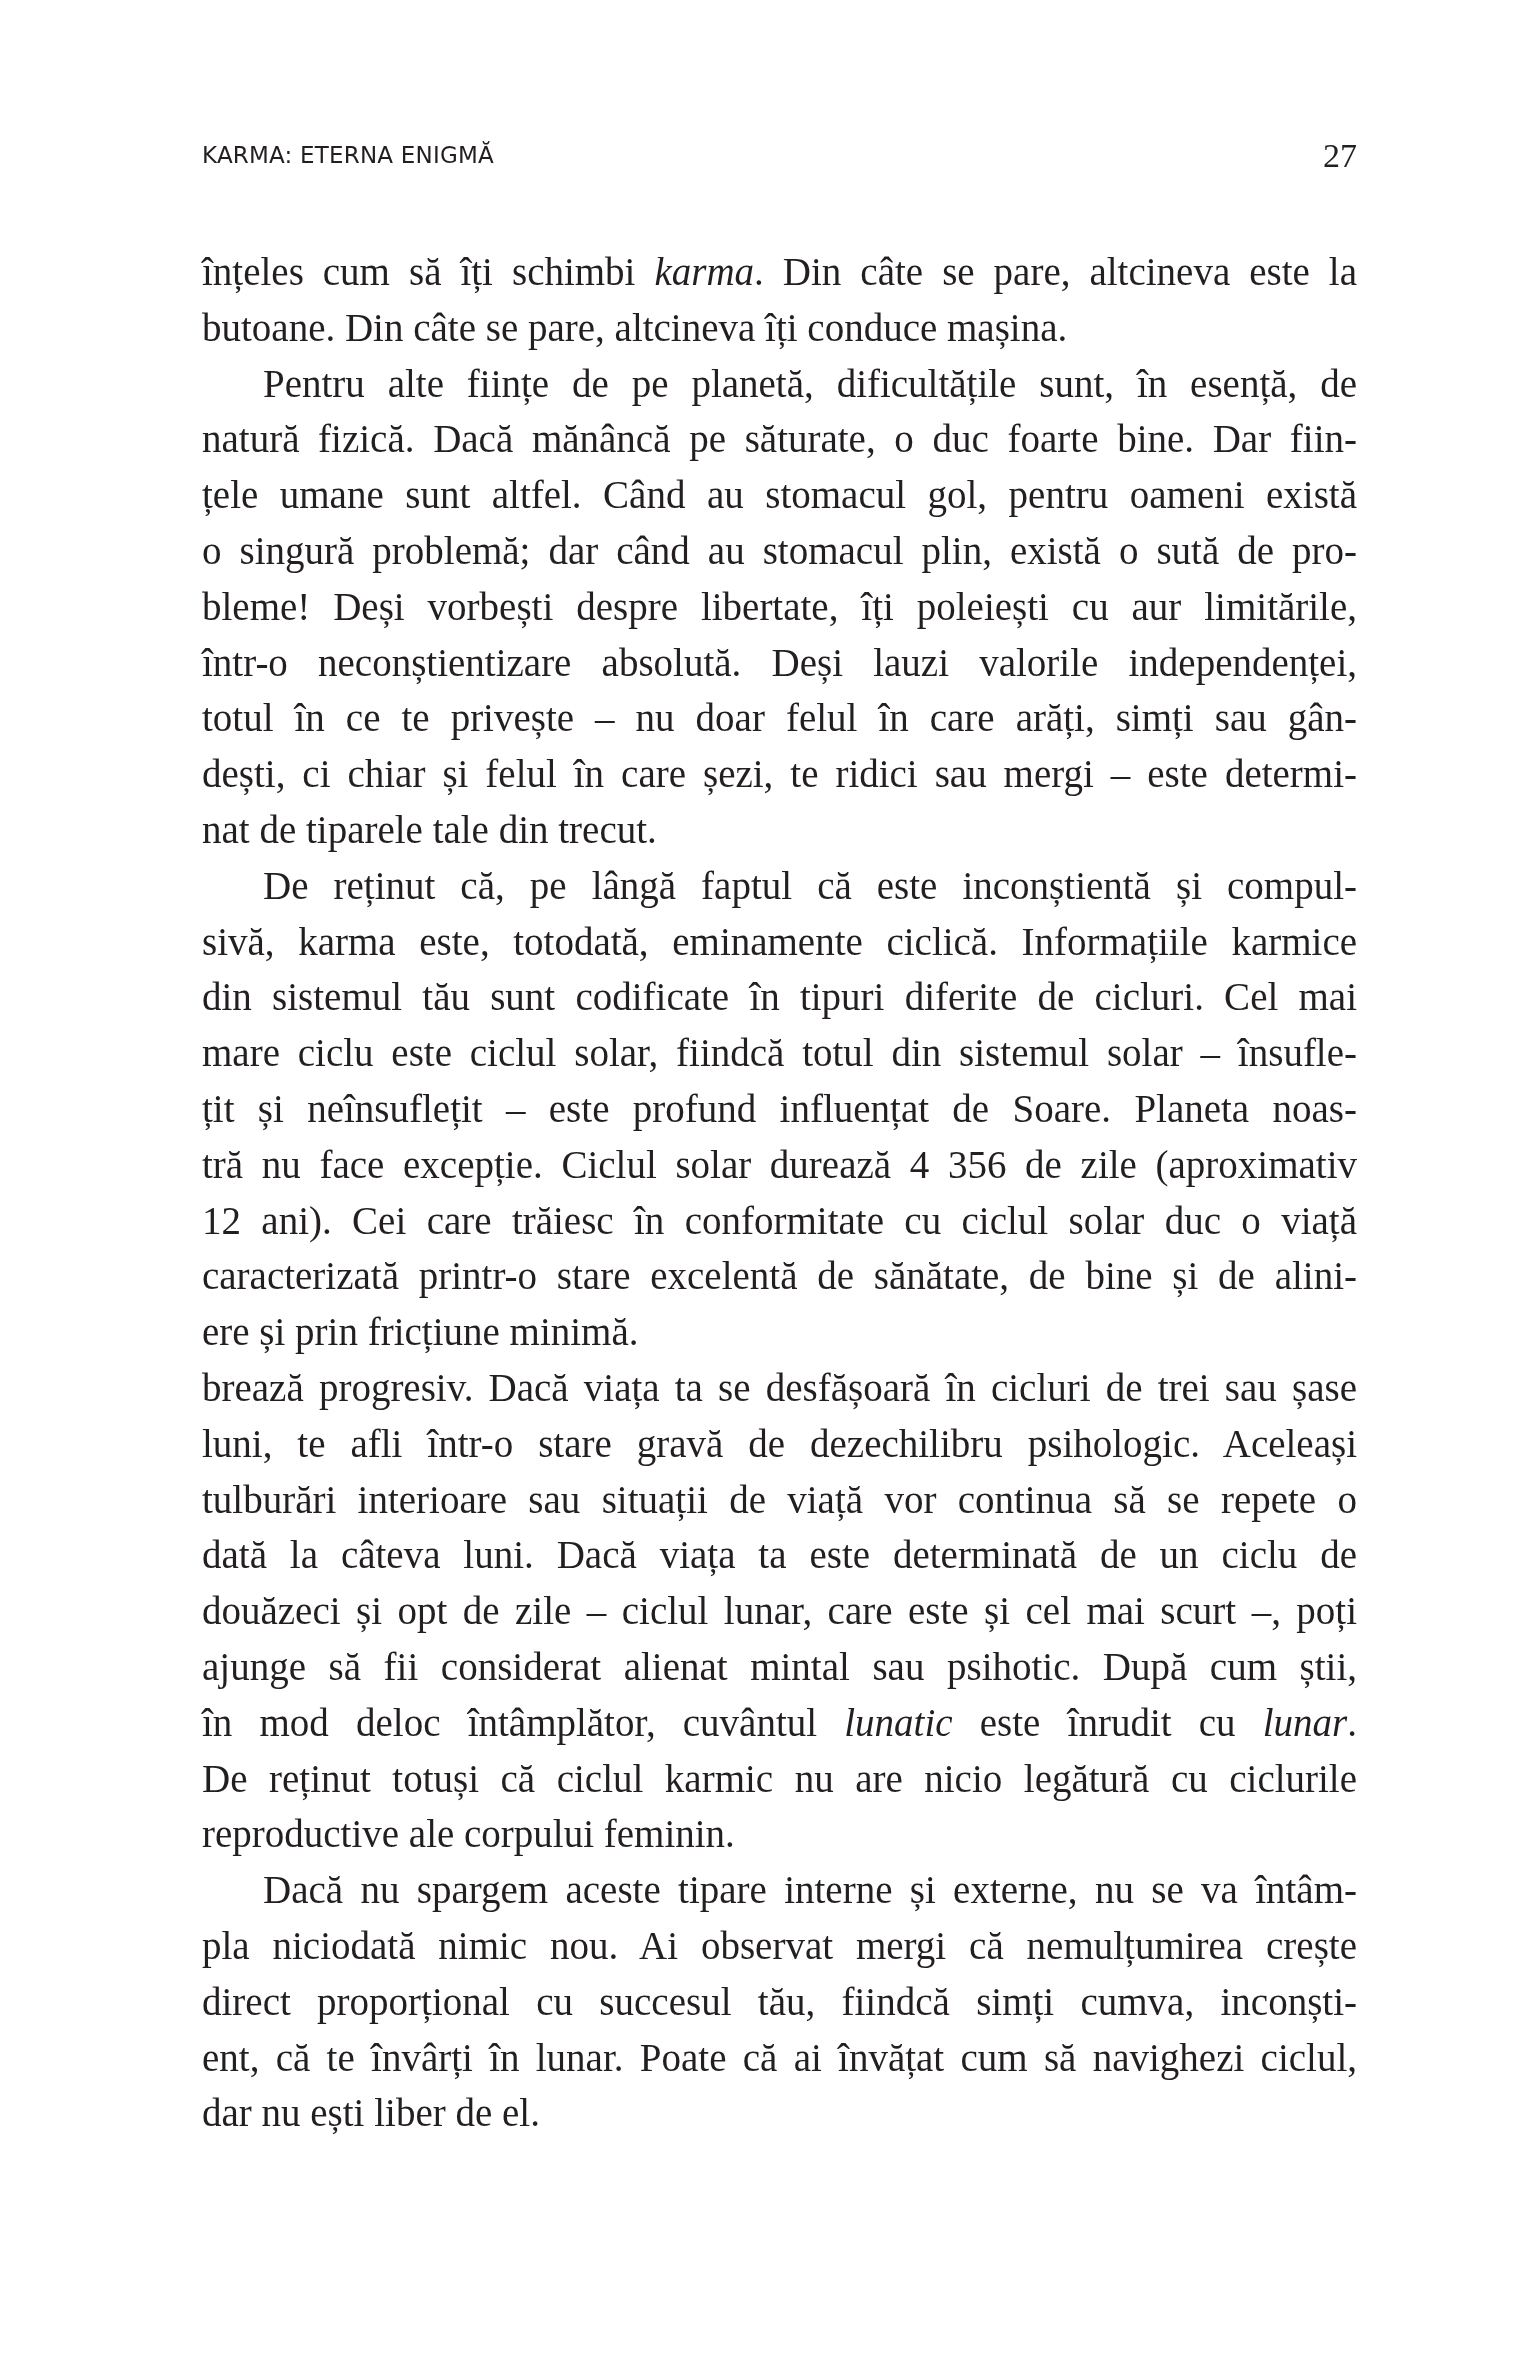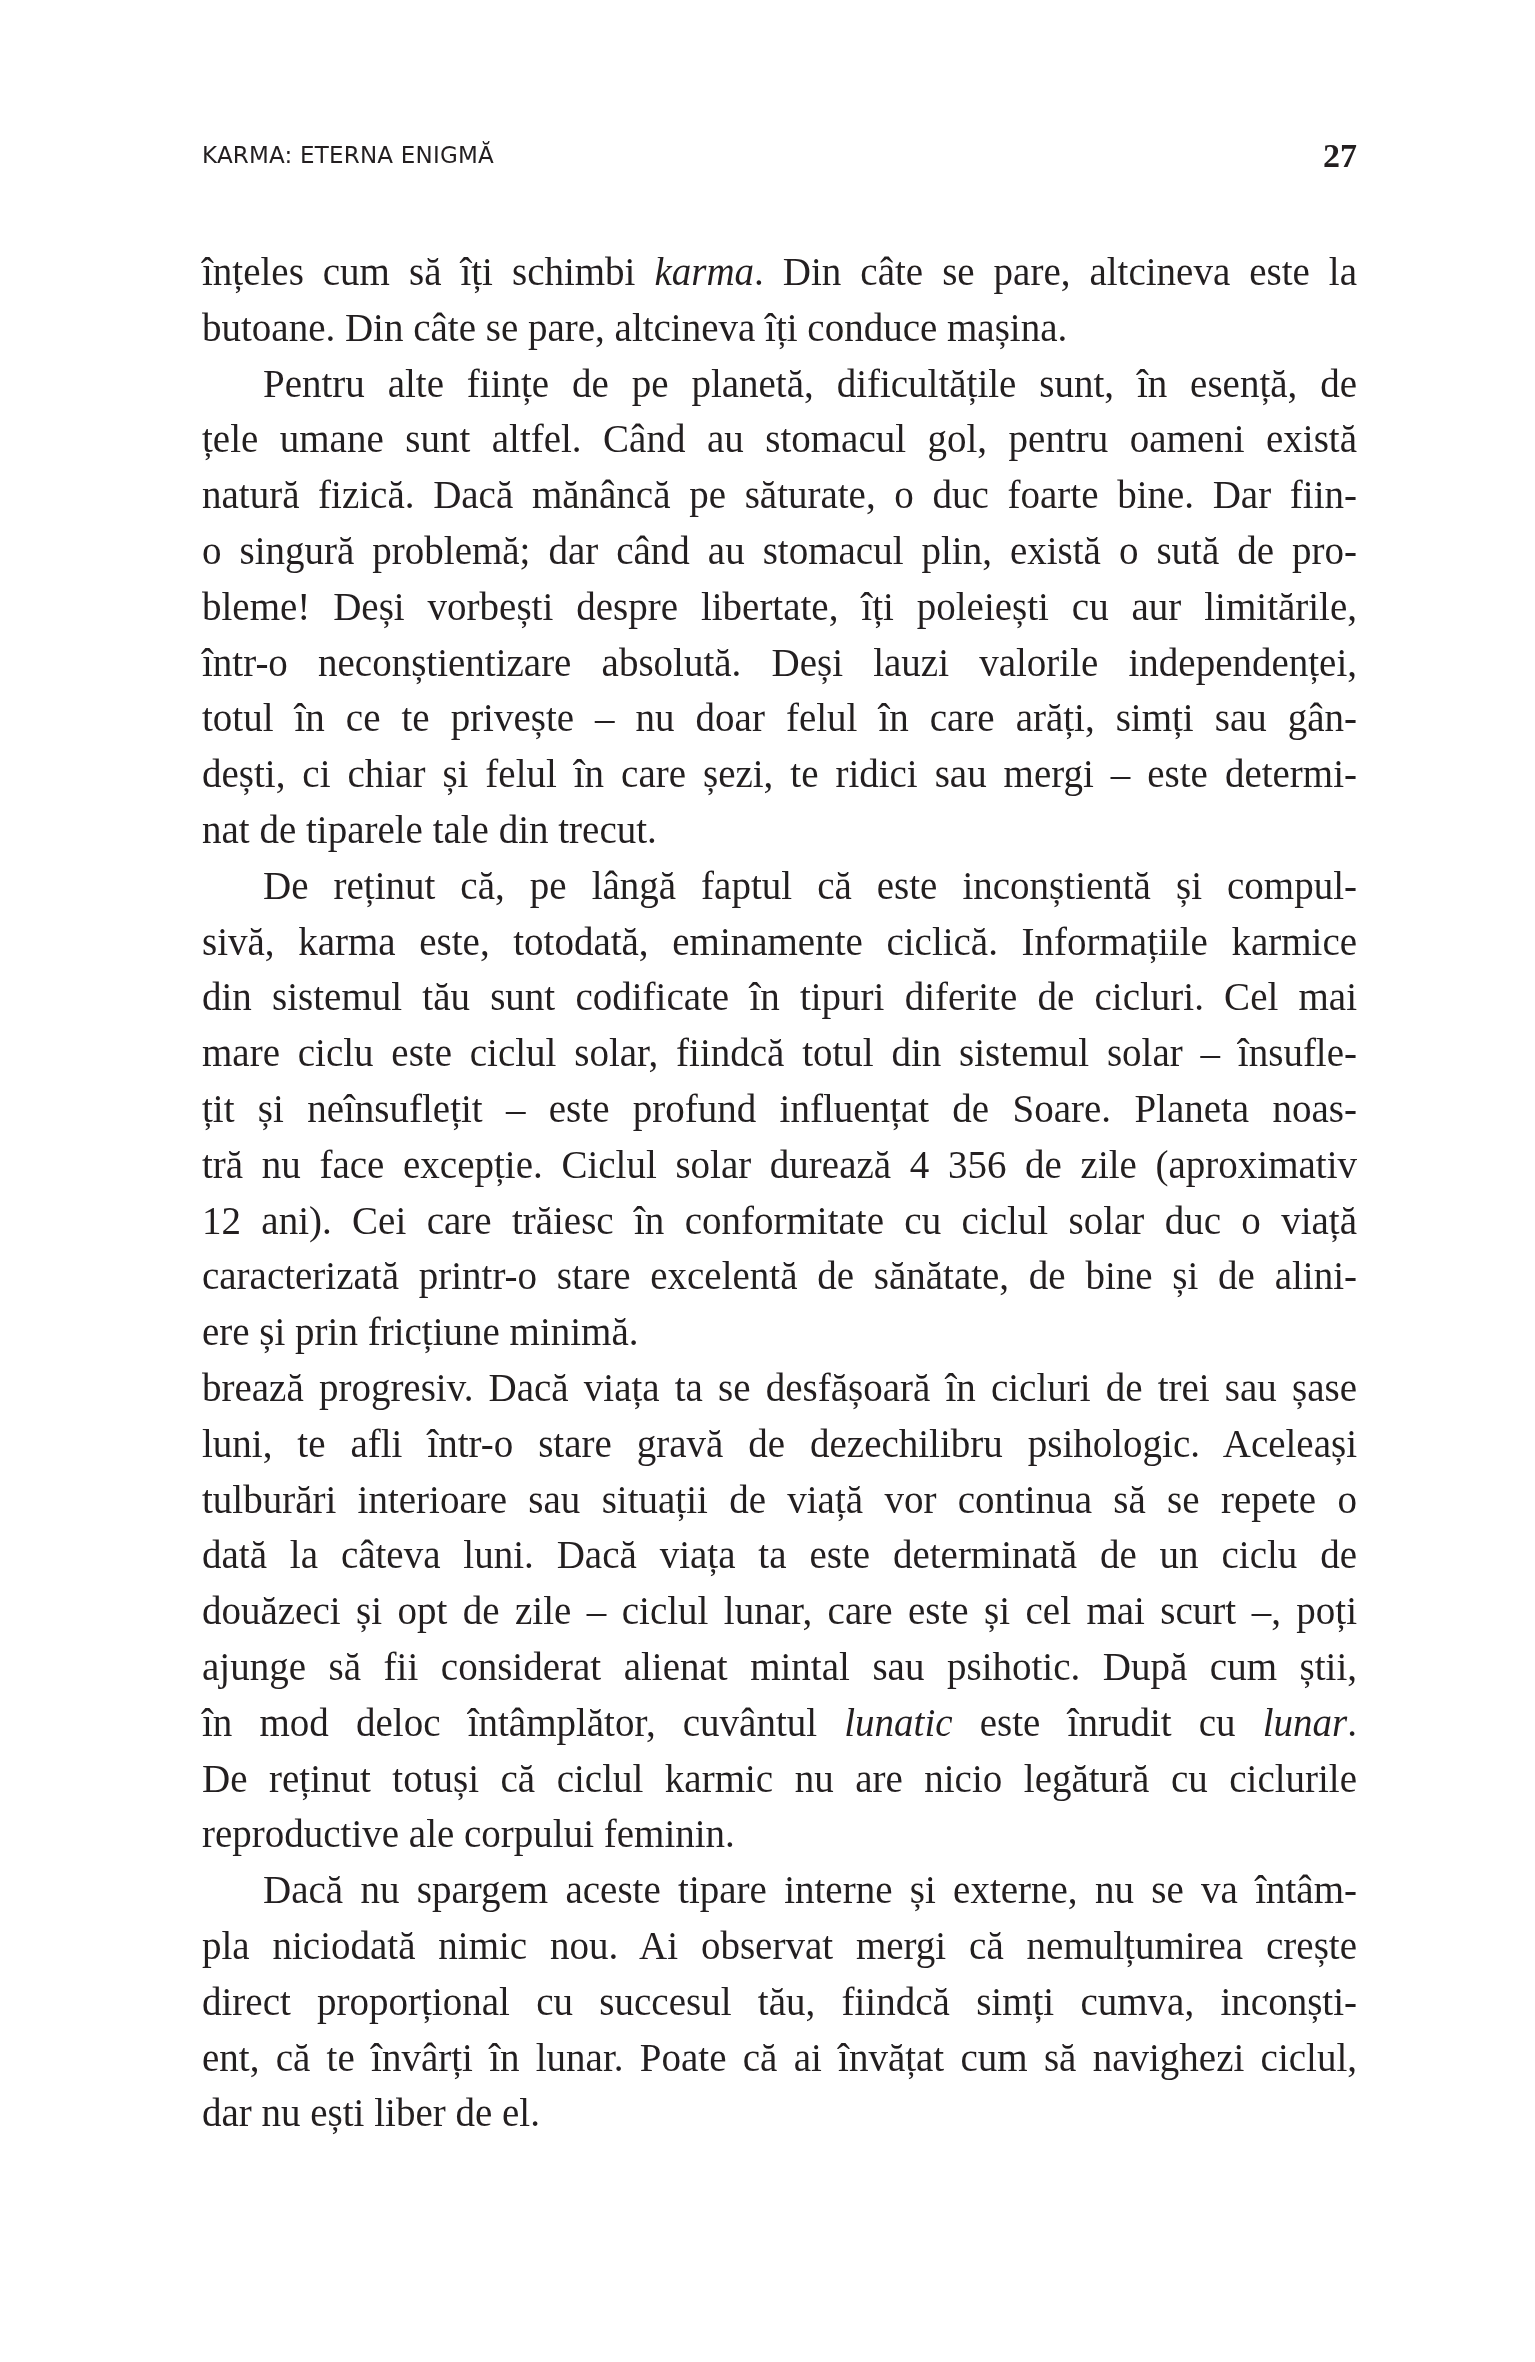--- a/index.html
+++ b/index.html
@@ -30,21 +30,21 @@
       letter-spacing: 0.2px;
       line-height: 30px;
       color: #231f20;
       white-space: nowrap;
     }
     .page-number {
       position: absolute;
       right: 178px;
       top: 136px;
       font-family: "Liberation Serif", serif;
-      font-weight: bold;
+      font-weight: normal;
       font-size: 34px;
       line-height: 40px;
       color: #231f20;
     }
     .body-text {
       position: absolute;
       left: 202px;
       top: 244px;
       width: 1155px;
       font-family: "Liberation Serif", serif;
@@ -79,22 +79,22 @@
 <div class="page">
   <div class="running-head">KARMA: ETERNA ENIGMĂ</div>
   <div class="page-number">27</div>
   <div class="body-text" id="body-text">
       <div>
         <div class="line"><span>înțeles cum să îți schimbi </span><span class="it">karma</span><span>. Din câte se pare, altcineva este la</span></div>
         <div class="line last"><span>butoane. Din câte se pare, altcineva îți conduce mașina.</span></div>
       </div>
       <div>
         <div class="line indent"><span>Pentru alte ființe de pe planetă, dificultățile sunt, în esență, de</span></div>
+        <div class="line"><span>natură fizică. Dacă mănâncă pe săturate, o duc foarte bine. Dar fiin-</span></div>
         <div class="line"><span>țele umane sunt altfel. Când au stomacul gol, pentru oameni există</span></div>
-        <div class="line"><span>natură fizică. Dacă mănâncă pe săturate, o duc foarte bine. Dar fiin-</span></div>
         <div class="line"><span>o singură problemă; dar când au stomacul plin, există o sută de pro-</span></div>
         <div class="line"><span>bleme! Deși vorbești despre libertate, îți poleiești cu aur limitările,</span></div>
         <div class="line"><span>într-o neconștientizare absolută. Deși lauzi valorile independenței,</span></div>
         <div class="line"><span>totul în ce te privește – nu doar felul în care arăți, simți sau gân-</span></div>
         <div class="line"><span>dești, ci chiar și felul în care șezi, te ridici sau mergi – este determi-</span></div>
         <div class="line last"><span>nat de tiparele tale din trecut.</span></div>
       </div>
       <div>
         <div class="line indent"><span>De reținut că, pe lângă faptul că este inconștientă și compul-</span></div>
         <div class="line"><span>sivă, karma este, totodată, eminamente ciclică. Informațiile karmice</span></div>

